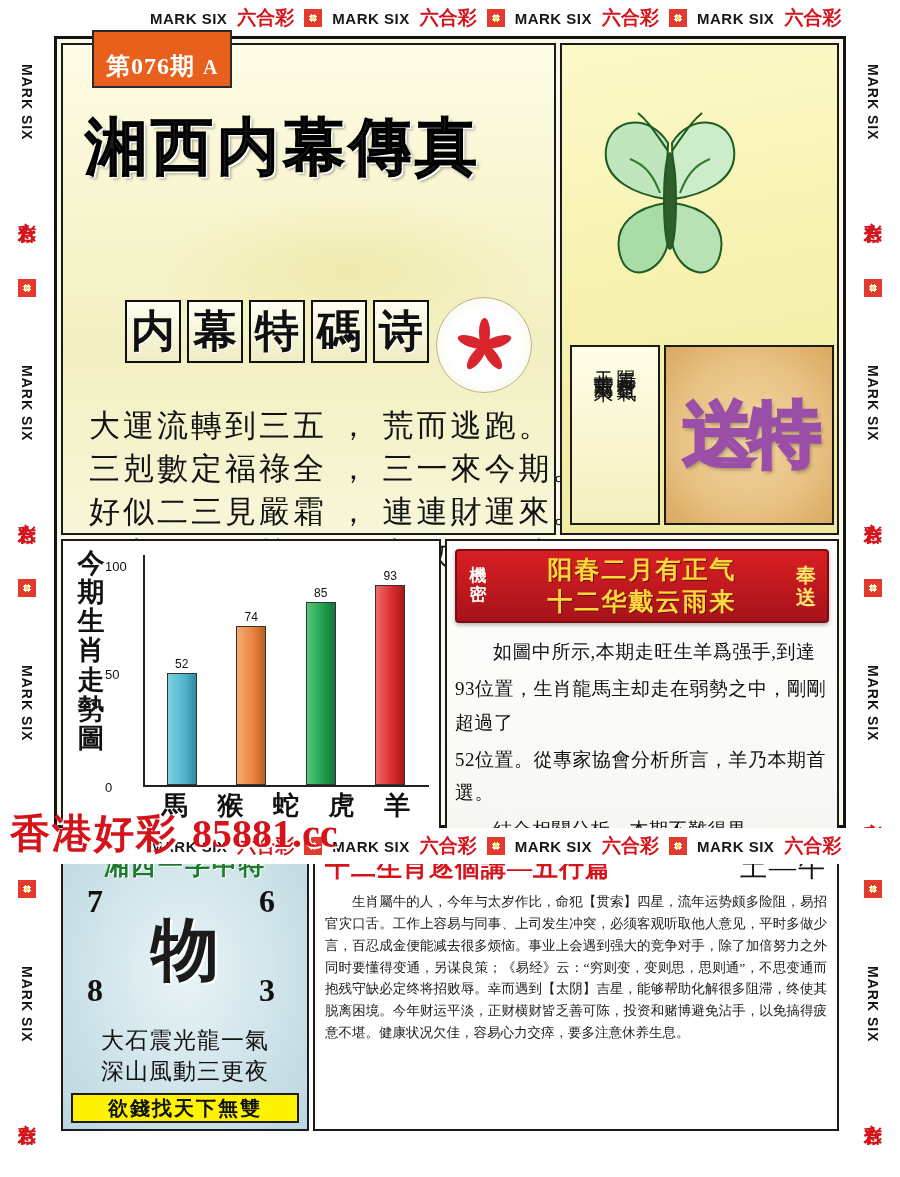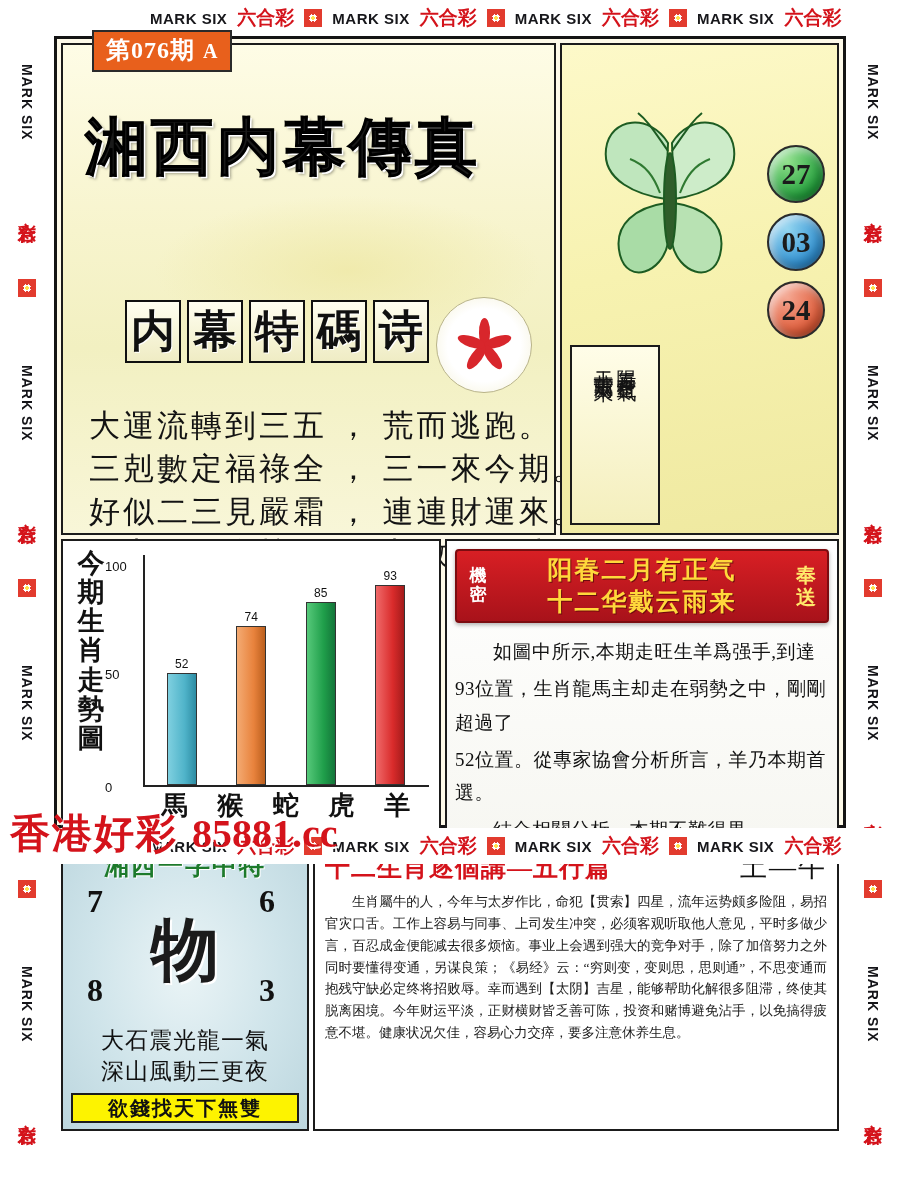--- a/index.html
+++ b/index.html
@@ -73,21 +73,21 @@
   .content {
     position: absolute; left: 57px; top: 39px; width: 786px; height: 1099px;
     padding: 4px;
   }
 
   
   .issue-tag {
     position: absolute; left: 92px; top: 30px; z-index: 40;
     background: #e8601c; color: #ffffff;
     border: 2px solid #2a2a2a;
-    padding: 2px 12px 4px 12px;
+    padding: 18px 12px 4px 12px;
     font-size: 24px; font-weight: bold;
     font-family: "Liberation Serif", serif;
     letter-spacing: 1px;
   }
   .issue-tag .sub { font-size: 20px; margin-left: 8px; }
 
   
   .top-row { display: flex; height: 492px; }
   .top-left {
     width: 500px; position: relative;
@@ -464,30 +464,28 @@
               <path d="M94 100 C122 104 148 120 140 152 C132 182 98 170 92 140 Z" fill="#b8e2b3"></path>
               <ellipse cx="90" cy="98" rx="6" ry="48" fill="#2f5e2a"></ellipse>
               <path d="M88 48 C74 28 68 18 58 10"></path>
               <path d="M92 48 C106 28 112 18 122 10"></path>
               <path d="M50 56 C66 62 74 74 80 90" stroke="#2f7a31"></path>
               <path d="M130 56 C114 62 106 74 100 90" stroke="#2f7a31"></path>
             </g>
           </svg>
         </div>
 
-        <div class="balls">
-          <div class="ball green">27</div>
-          <div class="ball blue">03</div>
-          <div class="ball red">24</div>
-        </div>
 
         <div class="mini-panel">
           <div class="vert-text">
             <span>陽春二月有正氣</span>
             <span>十二華戴雲雨來</span>
+          </div>
+          <div class="art-box">
+            <span class="glyph">送特</span>
           </div>
         </div>
       </div>
     </div>
 
     <div class="chart-row">
 
       <div class="chart-box">
         <div class="chart-vtitle">今期生肖走勢圖</div>
         <div class="plot">

